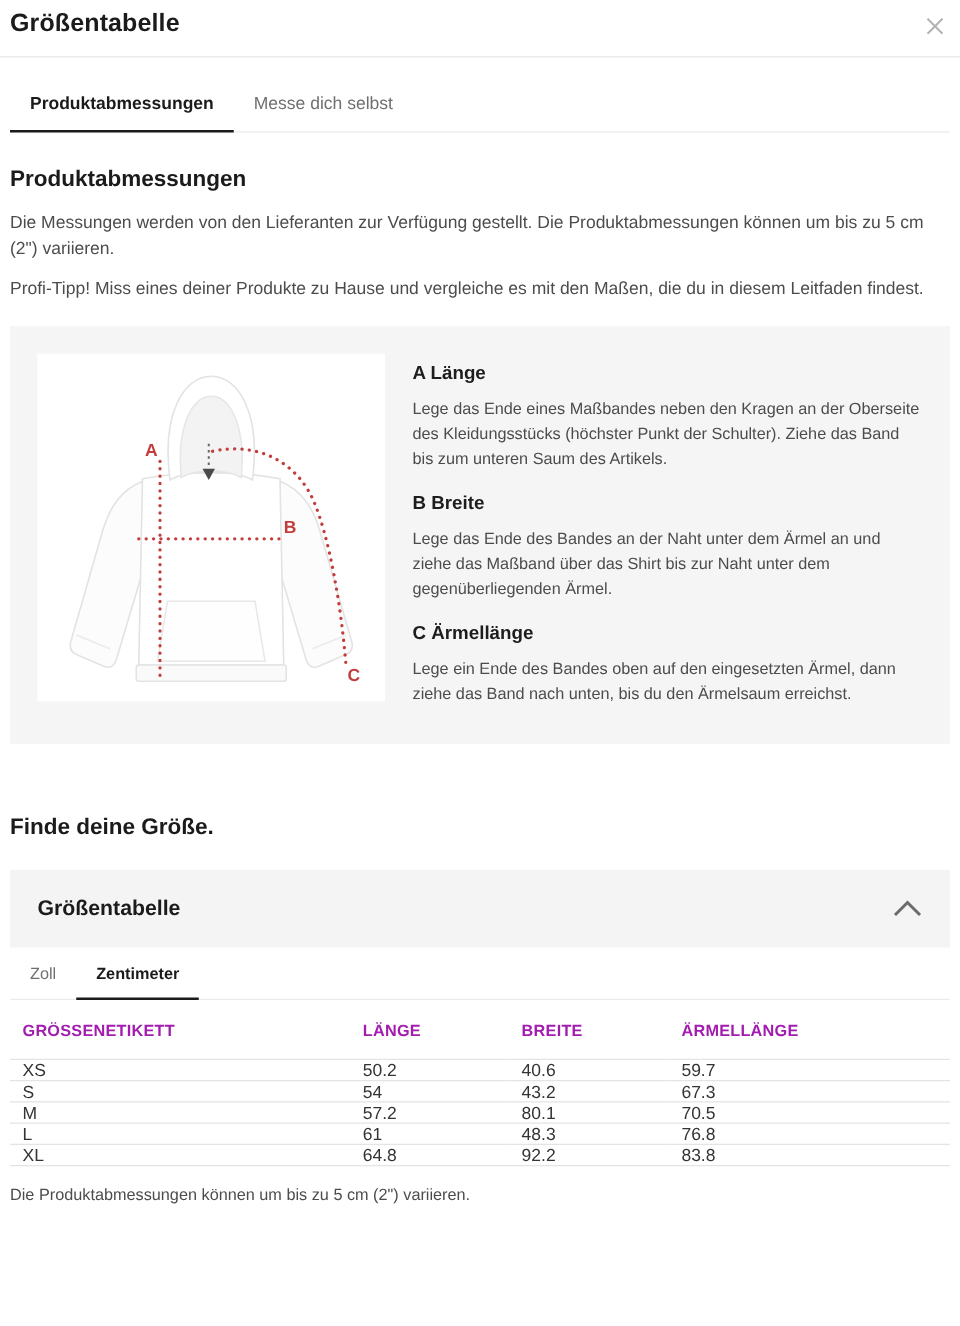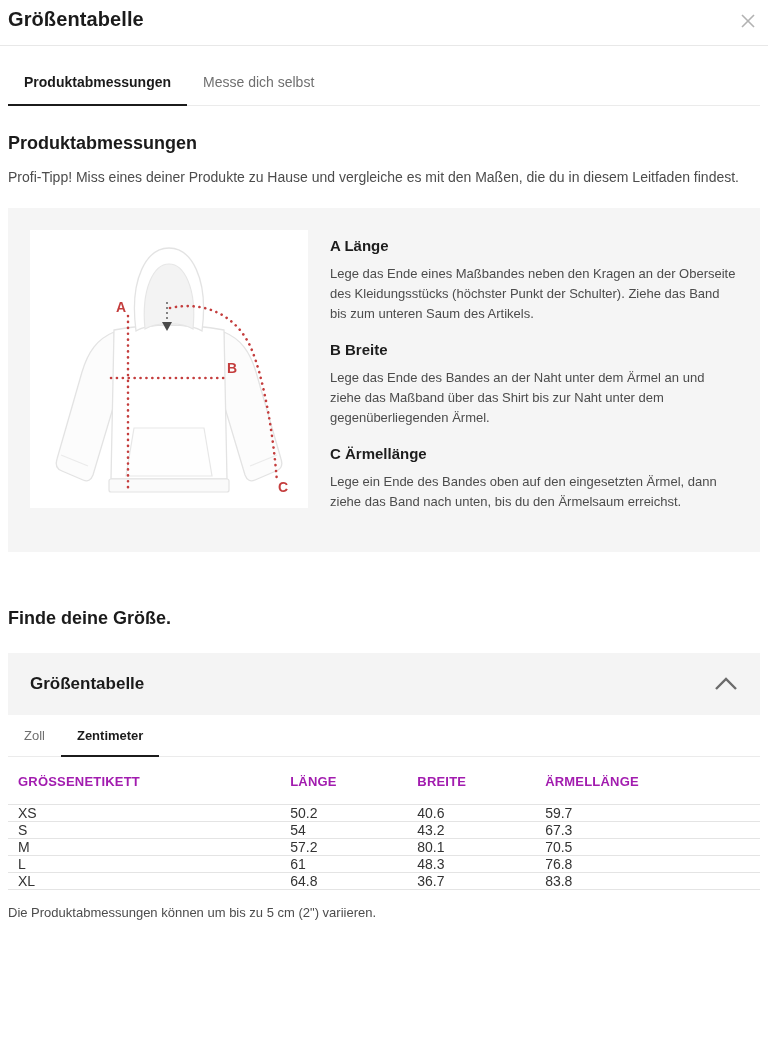--- a/index.html
+++ b/index.html
@@ -40,21 +40,21 @@
 
   
   .panel {
     margin-top: 20px; background: #f5f5f5; padding: 22px;
     display: flex; gap: 22px;
   }
   .figure { width: 278px; height: 278px; background: #fff; flex: none; }
   .guide { flex: 1; padding-top: 7px; }
   .guide h3 { font-size: 15px; font-weight: bold; color: #1d1d1d; margin: 0 0 10px; }
   .guide p { font-size: 13px; line-height: 1.54; color: #4c4c4c; margin: 0 0 17px; }
-  .guide .guide-item:last-child p { margin-bottom: 18px; }
+  .guide .guide-item:last-child p { margin-bottom: 8px; }
 
   .find-heading { font-size: 18px; font-weight: bold; color: #1b1b1b; margin-top: 56px; }
 
   
   .accordion { margin-top: 24px; }
   .accordion-header {
     background: #f4f4f4; height: 62px; display: flex; align-items: center;
     justify-content: space-between; padding: 0 22px; cursor: pointer;
   }
   .accordion-title { font-size: 17px; font-weight: bold; color: #1b1b1b; }
@@ -97,20 +97,21 @@
   </div>
 
   <nav class="tabs">
     <div class="tab active">Produktabmessungen</div>
     <div class="tab">Messe dich selbst</div>
   </nav>
 
   <main class="content">
 
     <h2 class="section-heading">Produktabmessungen</h2>
+    <p class="body-text">Die Messungen werden von den Lieferanten zur Verfügung gestellt. Die Produktabmessungen können um bis zu 5 cm (2") variieren.</p>
     <p class="body-text">Profi-Tipp! Miss eines deiner Produkte zu Hause und vergleiche es mit den Maßen, die du in diesem Leitfaden findest.</p>
 
     <section class="panel">
       <div class="figure">
         <svg width="278" height="278" viewBox="0 0 278 278">
           <rect x="0" y="0" width="278" height="278" fill="#ffffff"></rect>
 
           <path d="M84,102 C67,109 58,122 52,142 L27,229 Q24,238 32,241 L53,250 Q60,253 63,245 L86,168 Z" fill="#fcfcfc" stroke="#e3e3e3" stroke-width="1.3"></path>
           <path d="M194,102 C211,109 220,122 226,142 L251,229 Q254,238 246,241 L225,250 Q218,253 215,245 L192,168 Z" fill="#fcfcfc" stroke="#e3e3e3" stroke-width="1.3"></path>
           <line x1="31" y1="225" x2="58" y2="236" stroke="#ebebeb" stroke-width="1.2"></line>
@@ -197,21 +198,21 @@
           </tr>
           <tr>
             <td>L</td>
             <td>61</td>
             <td>48.3</td>
             <td>76.8</td>
           </tr>
           <tr>
             <td>XL</td>
             <td>64.8</td>
-            <td>36.7</td>
+            <td>92.2</td>
             <td>83.8</td>
           </tr>
         </tbody>
       </table>
 
       <p class="footer-note">Die Produktabmessungen können um bis zu 5 cm (2") variieren.</p>
     </section>
 
   </main>
 </div>

